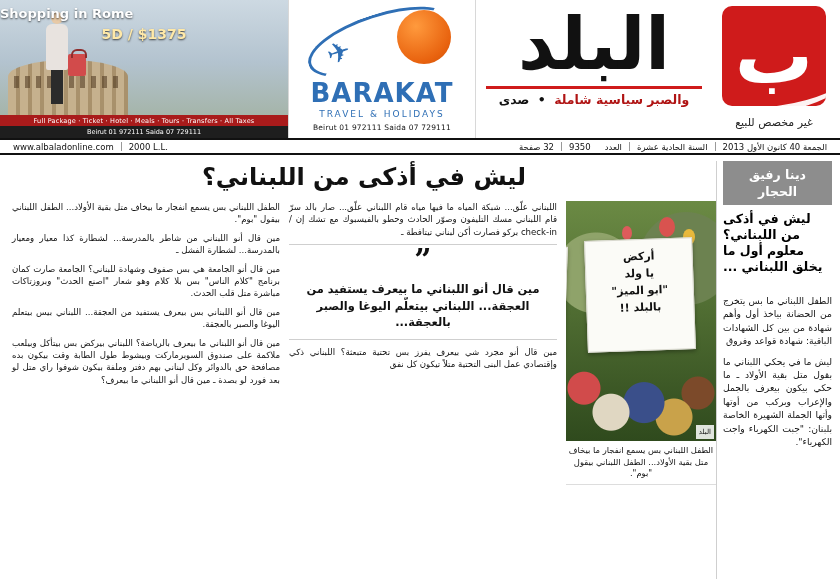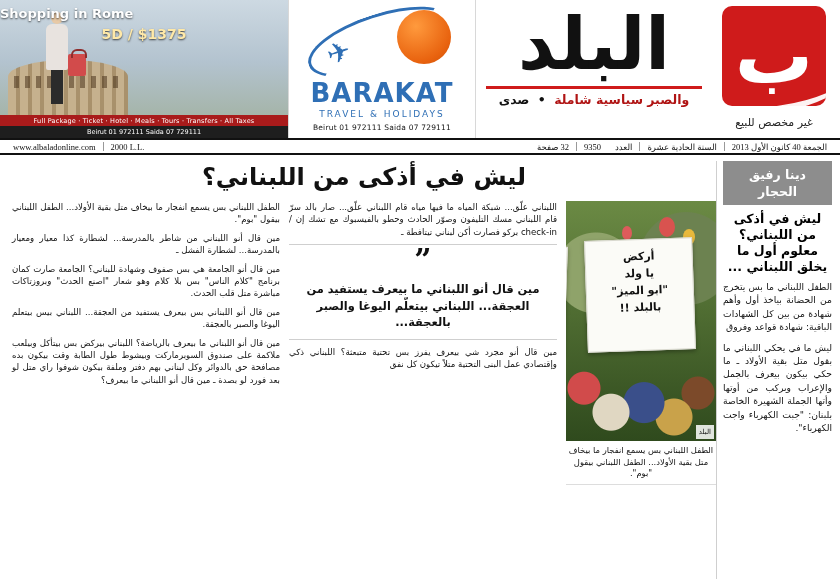--- a/index.html
+++ b/index.html
@@ -244,21 +244,21 @@
     border-top: 2px solid #111;
     border-bottom: 2px solid #111;
     display: flex;
     align-items: center;
     font-size: 8.5px;
     color: #111;
     padding: 0 6px;
     direction: rtl;
     background: #fff;
   }
-  .infobar .cell { padding: 0 7px; white-space: nowrap; font-family: Liberation Serif, serif; }
+  .infobar .cell { padding: 0 7px; white-space: nowrap; }
   .infobar .divider { width: 1px; align-self: stretch; background: #999; margin: 2px 0; }
   .infobar .grow { flex: 1; }
   .infobar .ltr { direction: ltr; }
 
   
   .content {
     display: flex;
     direction: rtl;
     padding: 6px 8px 0 8px;
     height: 424px;
@@ -277,22 +277,22 @@
     font-weight: bold;
     font-size: 12.5px;
     line-height: 17px;
     padding: 5px 2px;
     margin-bottom: 6px;
   }
   .side-head {
     font-size: 12.5px;
     font-weight: bold;
     line-height: 16px;
-    text-align: center;
-    margin-bottom: 5px;
+    text-align: left;
+    margin-bottom: 19px;
   }
   .side-body {
     font-size: 9.2px;
     line-height: 13.4px;
     text-align: justify;
     color: #111;
   }
   .side-body p { margin: 0 0 7px 0; }
 
   

